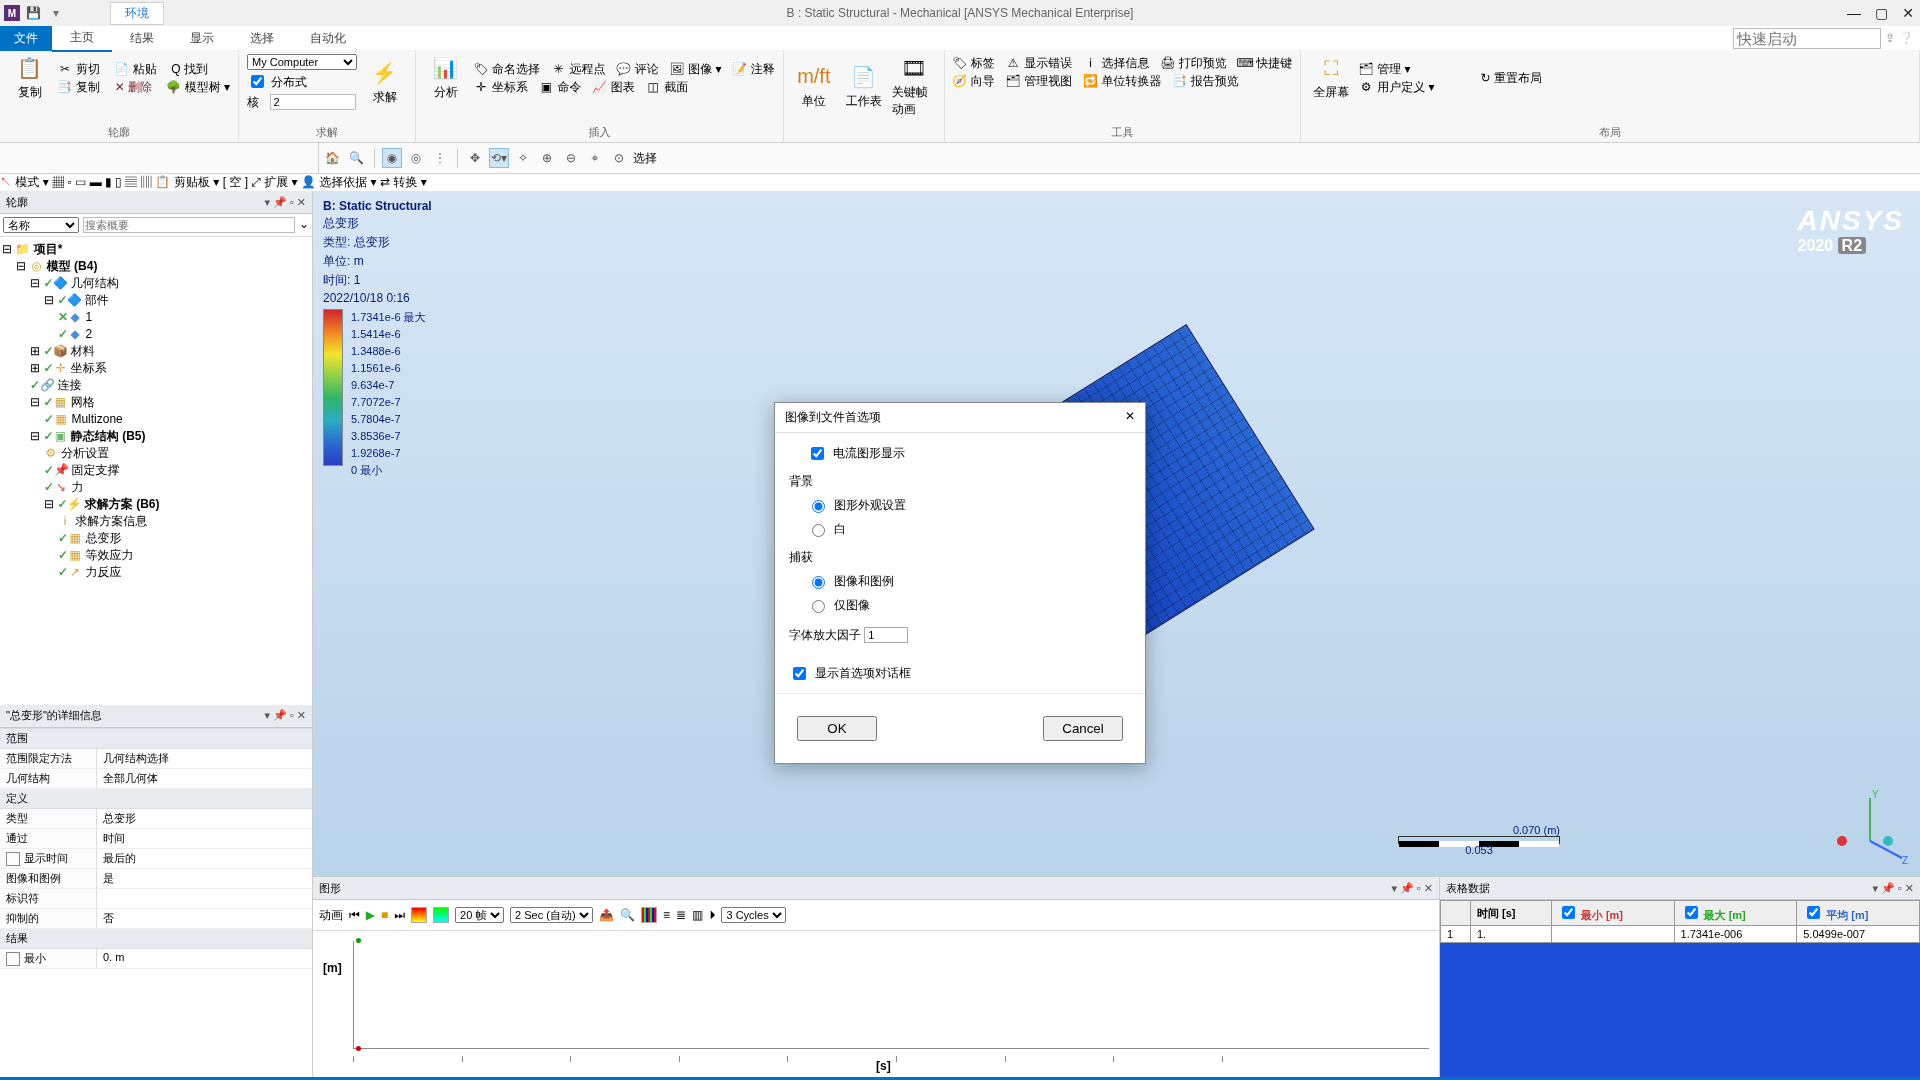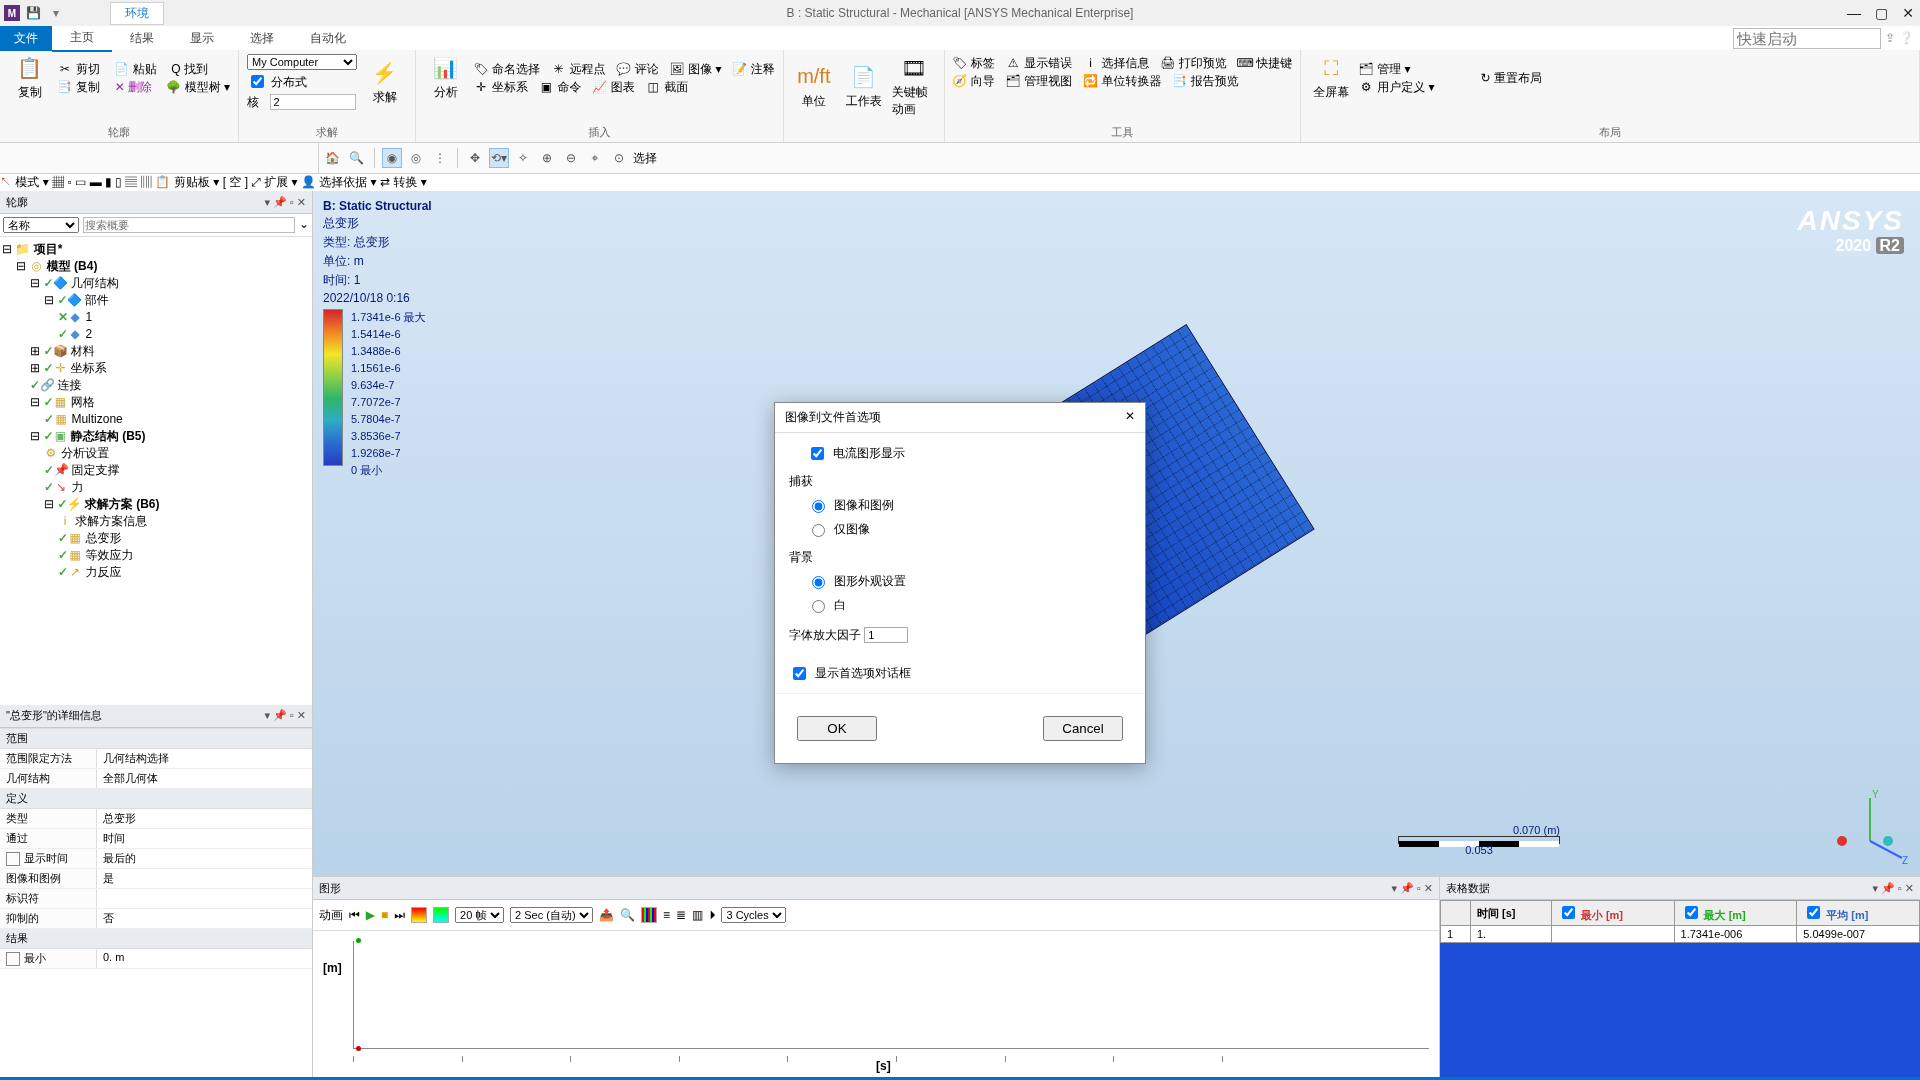--- a/index.html
+++ b/index.html
@@ -52,21 +52,21 @@
 .propgrid .prow .v{flex:1;padding:2px 6px}
 .propgrid .chk{display:inline-block;width:12px;height:12px;border:1px solid #888;margin-right:4px;vertical-align:middle}
 .centercol{flex:1;display:flex;flex-direction:column;position:relative}
 .viewport{flex:1;background:linear-gradient(#d6e6f5,#b9d3ea);position:relative;overflow:hidden}
 .viewport .info{position:absolute;left:10px;top:8px;font-size:12px;color:#041a7a;font-weight:bold}
 .viewport .info div{font-weight:normal;margin-top:2px}
 .viewport .legend{position:absolute;left:10px;top:118px;font-size:11px;color:#041a7a}
 .viewport .legend .colorbar{width:18px;height:155px;background:linear-gradient(to bottom,#d3232f,#ef8624,#f3e52a,#8dd049,#2fb56c,#2dacc4,#2b6bd0,#263ebf);float:left;margin-right:8px;border:1px solid #888}
 .viewport .legend .vals{float:left}
 .viewport .legend .vals div{line-height:17px}
-.viewport .brand{position:absolute;right:16px;top:14px;color:#fff;font-weight:bold;font-size:28px;text-align:right;font-style:italic;letter-spacing:2px}
+.viewport .brand{position:absolute;right:16px;top:14px;color:#fff;font-weight:bold;font-size:28px;font-style:italic;letter-spacing:2px}
 .viewport .brand small{display:block;font-size:16px;letter-spacing:0;font-style:normal}
 .viewport .brand small span{background:#888;color:#fff;padding:0 4px;border-radius:3px}
 .viewport .triad{position:absolute;right:10px;bottom:10px;width:80px;height:80px}
 .viewport .scalebar{position:absolute;right:360px;bottom:20px;font-size:11px;color:#041a7a;text-align:center}
 .viewport .scalebar .bar{width:160px;height:6px;border:1px solid #333}
 .viewport .scalebar .bar span{display:inline-block;height:100%}
 .beam{position:absolute;left:640px;top:200px;width:320px;height:240px;transform:rotate(-32deg);transform-origin:center;background:linear-gradient(90deg,#1030a8,#1a4cc6,#2a68d5);border:1px solid #04105a}
 .beam .mesh{position:absolute;inset:0;background:repeating-linear-gradient(0deg,rgba(0,0,0,.25) 0 1px,transparent 1px 10px),repeating-linear-gradient(90deg,rgba(0,0,0,.25) 0 1px,transparent 1px 10px)}
 .bottomrow{display:flex;height:200px;border-top:1px solid #ccc}
 .bottomrow .pane{display:flex;flex-direction:column}
@@ -135,21 +135,21 @@
 
 <div class="ribbon">
   <div class="group">
     <div class="split">
       <div class="bigbtn">
           <span class="ic">📋</span>
           <span>复制</span>
         </div>
       <div style="display:flex;flex-direction:column;justify-content:center">
         <div class="row"><span class="ic">✂</span><span>剪切</span>&nbsp;&nbsp;<span class="ic">📄</span><span>粘贴</span>&nbsp;&nbsp;<span>Q 找到</span></div>
-        <div class="row"><span class="ic">📑</span><span>复制</span>&nbsp;&nbsp;<span style="color:#a21caf">✕ 删除</span>&nbsp;&nbsp;<span class="ic">🌳</span><span>模型树 ▾</span></div>
+        <div class="row"><span class="ic">📑</span><span>复制</span>&nbsp;&nbsp;<span style="color:#7f1d1d">✕ 删除</span>&nbsp;&nbsp;<span class="ic">🌳</span><span>模型树 ▾</span></div>
       </div>
     </div>
     <div class="group-title">轮廓</div>
   </div>
 
   <div class="group">
     <div class="split">
       <div style="display:flex;flex-direction:column;gap:2px">
         <select style="width:110px;font-size:11px"><option>My Computer</option></select>
         <label class="row">
@@ -508,41 +508,41 @@
   <div class="dlghdr">
     <span>图像到文件首选项</span>
     <span>✕</span>
   </div>
   <div class="dlgbody">
     <label>
         <input type="checkbox" checked="" style="">
         <span>电流图形显示</span>
       </label>
     <div class="dlgsect">
+        <span>背景</span>
+      <label>
+          <input type="radio" name="bg" checked="" style="">
+          <span>图形外观设置</span>
+        </label>
+      <label>
+          <input type="radio" name="bg" style="">
+          <span>白</span>
+        </label>
+    </div>
+    <div class="dlgsect">
         <span>捕获</span>
       <label>
           <input type="radio" name="cap" checked="" style="">
           <span>图像和图例</span>
         </label>
       <label>
           <input type="radio" name="cap" style="">
           <span>仅图像</span>
         </label>
     </div>
-    <div class="dlgsect">
-        <span>背景</span>
-      <label>
-          <input type="radio" name="bg" checked="" style="">
-          <span>图形外观设置</span>
-        </label>
-      <label>
-          <input type="radio" name="bg" style="">
-          <span>白</span>
-        </label>
-    </div>
     <div style="margin-top:6px"><span>字体放大因子</span>&nbsp;<input type="text" value="1" style=""></div>
     <label style="margin-left:0;margin-top:14px">
         <input type="checkbox" checked="" style="">
         <span>显示首选项对话框</span>
       </label>
   </div>
   <div class="dlgfoot">
     <button>OK</button>
     <button>Cancel</button>
   </div>

